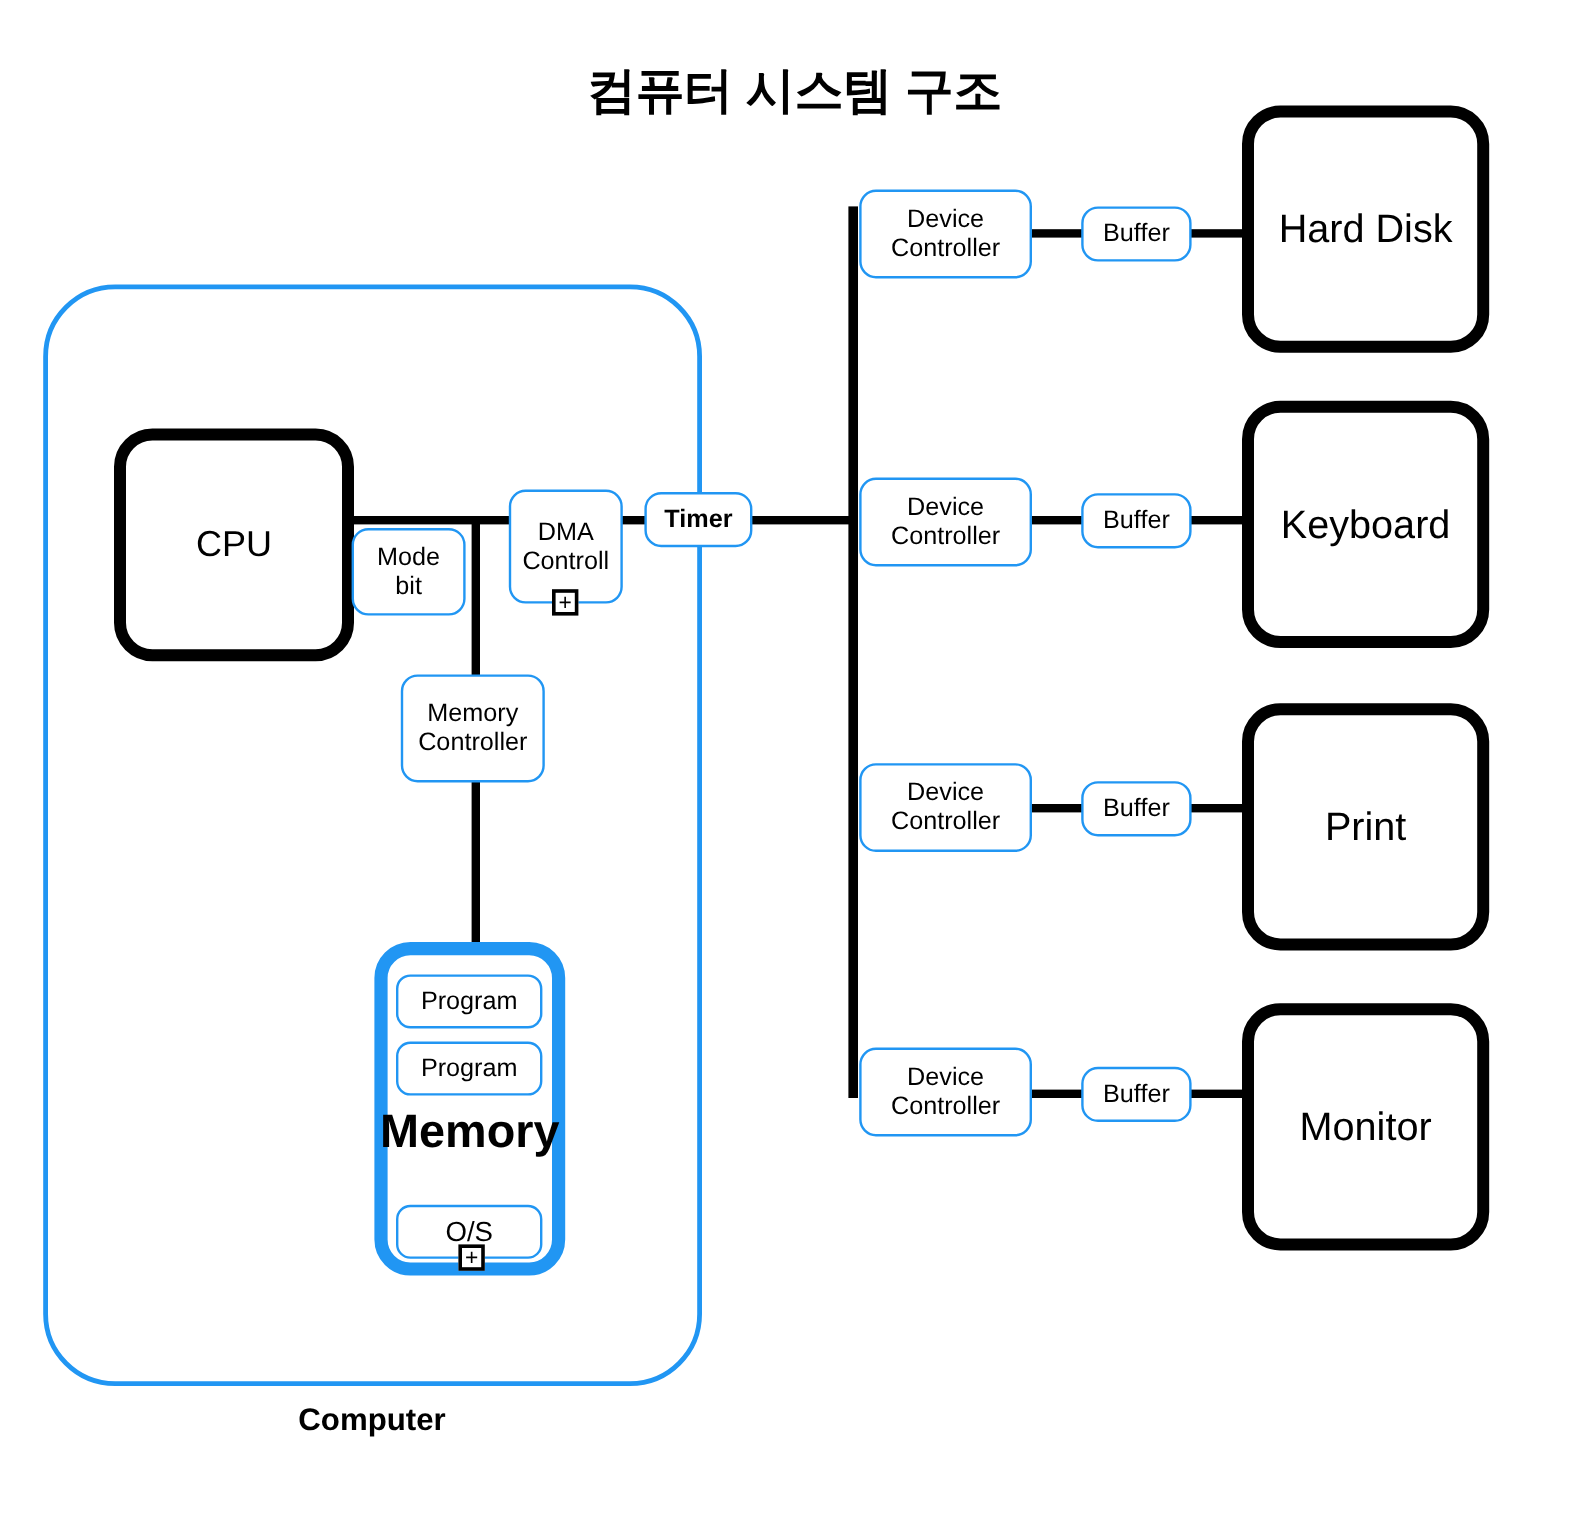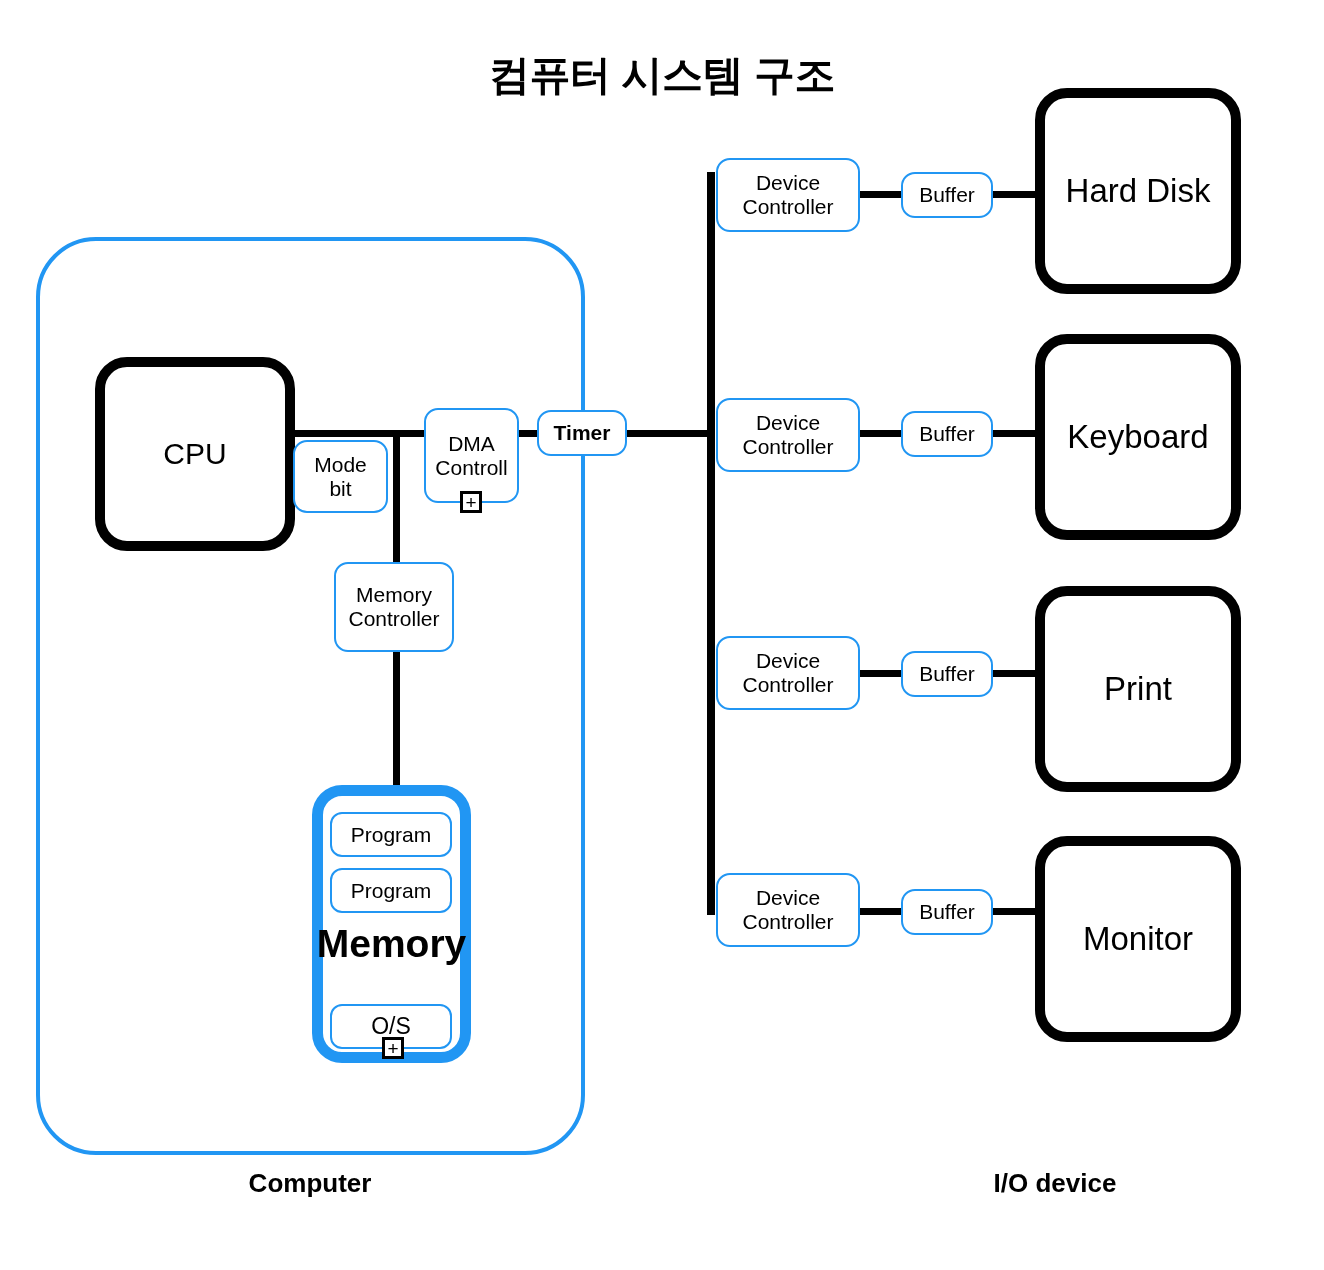--- a/index.html
+++ b/index.html
@@ -201,17 +201,14 @@
     <span>Buffer</span>
   </div>
   <div class="abs hline l-line" style="left:989px; top:908px; width:55px;"></div>
   <div class="abs box thick l-box" style="left:1035px; top:836px; width:206px; height:206px; font-size:33px;">
     <span>Monitor</span>
   </div>
 
   <div class="abs section-label" style="left:110px; top:1168px; width:400px;">
     <span>Computer</span>
   </div>
-  <div class="abs section-label" style="left:855px; top:1168px; width:400px;">
-    <span>I/O device</span>
-  </div>
 
 </div>
 
 </body></html>

